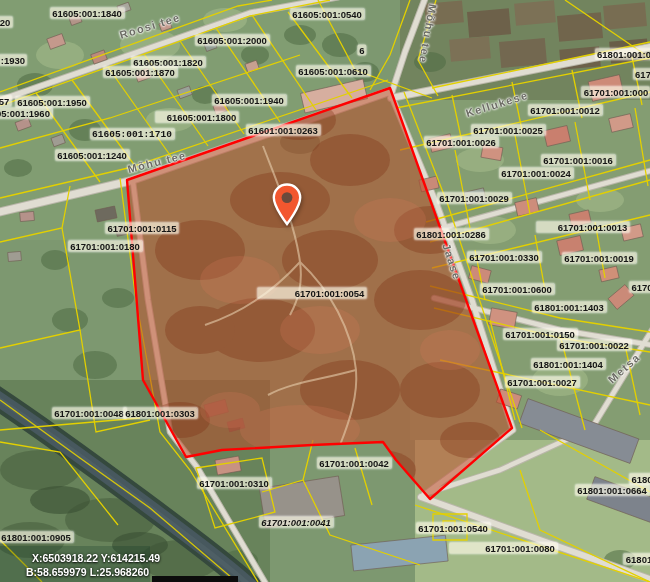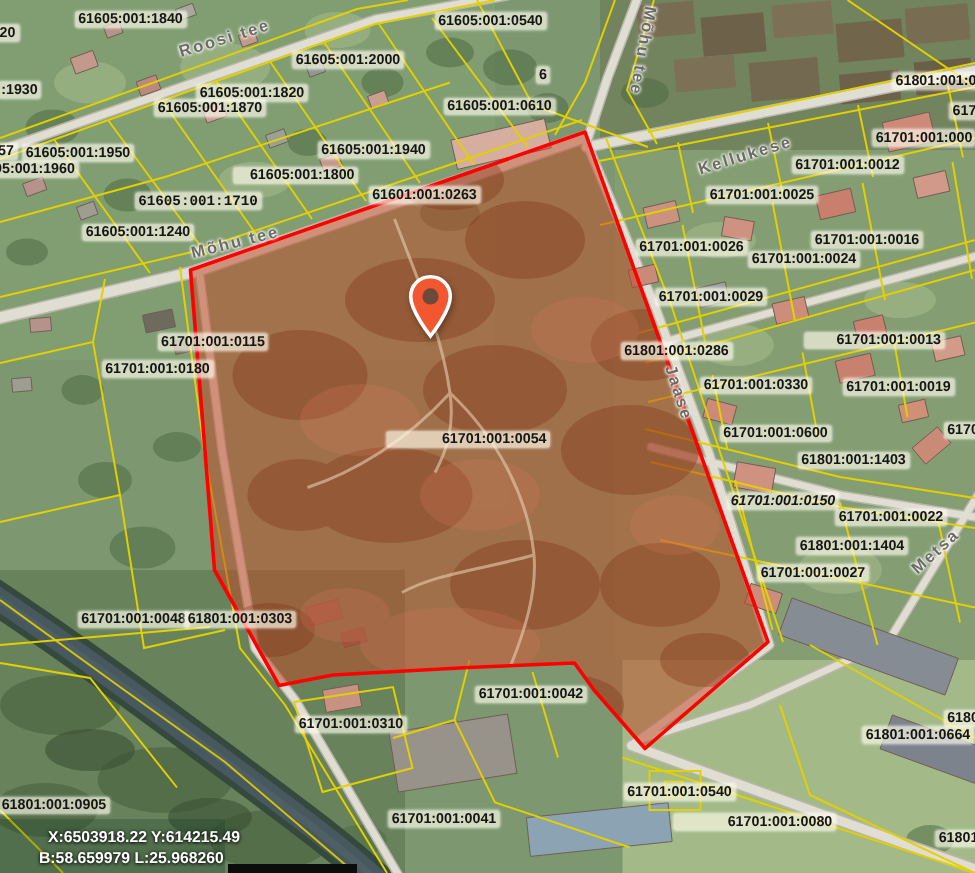--- a/index.html
+++ b/index.html
@@ -278,47 +278,47 @@
       <div class="plabel" style="left: 249px; top: 100px;">61605:001:1940</div>
       <div class="plabel" style="left: 197px; top: 117px; padding-left: 11px;">61605:001:1800</div>
       <div class="plabel" style="left: 283px; top: 130px;">61601:001:0263</div>
       <div class="plabel" style="left: 132px; top: 134px; font-family: Liberation Mono, monospace;">61605:001:1710</div>
       <div class="plabel" style="left: 92px; top: 155px;">61605:001:1240</div>
       <div class="plabel" style="left: 624px; top: 54px;">61801:001:0</div>
       <div class="plabel" style="left: 643px; top: 74px;">617</div>
       <div class="plabel" style="left: 616px; top: 92px;">61701:001:000</div>
       <div class="plabel" style="left: 565px; top: 110px;">61701:001:0012</div>
       <div class="plabel" style="left: 508px; top: 130px;">61701:001:0025</div>
-      <div class="plabel" style="left: 461px; top: 165px;">61701:001:0026</div>
+      <div class="plabel" style="left: 461px; top: 142px;">61701:001:0026</div>
       <div class="plabel" style="left: 578px; top: 160px;">61701:001:0016</div>
       <div class="plabel" style="left: 536px; top: 173px;">61701:001:0024</div>
       <div class="plabel" style="left: 474px; top: 198px;">61701:001:0029</div>
       <div class="plabel" style="left: 583px; top: 227px; padding-left: 21px;">61701:001:0013</div>
       <div class="plabel" style="left: 451px; top: 234px;">61801:001:0286</div>
       <div class="plabel" style="left: 142px; top: 228px;">61701:001:0115</div>
       <div class="plabel" style="left: 105px; top: 246px;">61701:001:0180</div>
       <div class="plabel" style="left: 504px; top: 257px;">61701:001:0330</div>
       <div class="plabel" style="left: 599px; top: 258px;">61701:001:0019</div>
       <div class="plabel" style="left: 642px; top: 287px;">6170</div>
       <div class="plabel" style="left: 517px; top: 289px;">61701:001:0600</div>
       <div class="plabel" style="left: 312px; top: 293px; padding-left: 37px;">61701:001:0054</div>
       <div class="plabel" style="left: 569px; top: 307px;">61801:001:1403</div>
-      <div class="plabel" style="left: 522px; top: 334px; font-style: italic;">61701:001:0150</div>
+      <div class="plabel" style="left: 540px; top: 334px;">61701:001:0150</div>
       <div class="plabel" style="left: 594px; top: 345px;">61701:001:0022</div>
       <div class="plabel" style="left: 568px; top: 364px;">61801:001:1404</div>
       <div class="plabel" style="left: 542px; top: 382px;">61701:001:0027</div>
       <div class="plabel" style="left: 89px; top: 413px;">61701:001:0048</div>
       <div class="plabel" style="left: 160px; top: 413px;">61801:001:0303</div>
       <div class="plabel" style="left: 354px; top: 463px;">61701:001:0042</div>
       <div class="plabel" style="left: 642px; top: 479px;">6180</div>
       <div class="plabel" style="left: 234px; top: 483px;">61701:001:0310</div>
       <div class="plabel" style="left: 612px; top: 490px;">61801:001:0664</div>
       <div class="plabel" style="left: 453px; top: 528px;">61701:001:0540</div>
       <div class="plabel" style="left: 36px; top: 537px;">61801:001:0905</div>
-      <div class="plabel" style="left: 296px; top: 546px;">61701:001:0041</div>
+      <div class="plabel" style="left: 296px; top: 522px; font-style: italic;">61701:001:0041</div>
       <div class="plabel" style="left: 503px; top: 548px; padding-left: 36px;">61701:001:0080</div>
       <div class="plabel" style="left: 639px; top: 559px;">61801</div>
       <div class="slabel" style="left: 150px; top: 26px; transform: translate(-50%, -50%) rotate(-17deg);">Roosi tee</div>
       <div class="slabel" style="left: 428px; top: 34px; transform: translate(-50%, -50%) rotate(100deg);">Mõhu tee</div>
       <div class="slabel" style="left: 157px; top: 162px; transform: translate(-50%, -50%) rotate(-14deg);">Mõhu tee</div>
       <div class="slabel" style="left: 497px; top: 104px; transform: translate(-50%, -50%) rotate(-17deg);">Kellukese</div>
       <div class="slabel" style="left: 452px; top: 262px; transform: translate(-50%, -50%) rotate(72deg);">Jaase</div>
       <div class="slabel" style="left: 624px; top: 368px; transform: translate(-50%, -50%) rotate(-42deg);">Metsa</div>
     </div>
 

